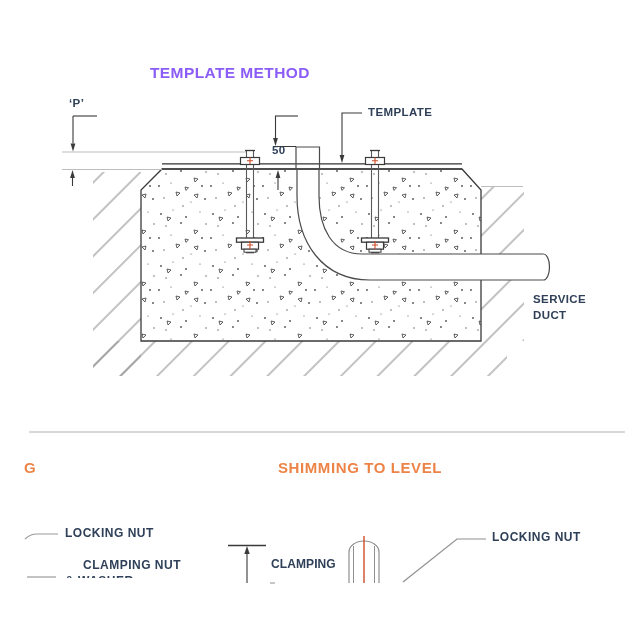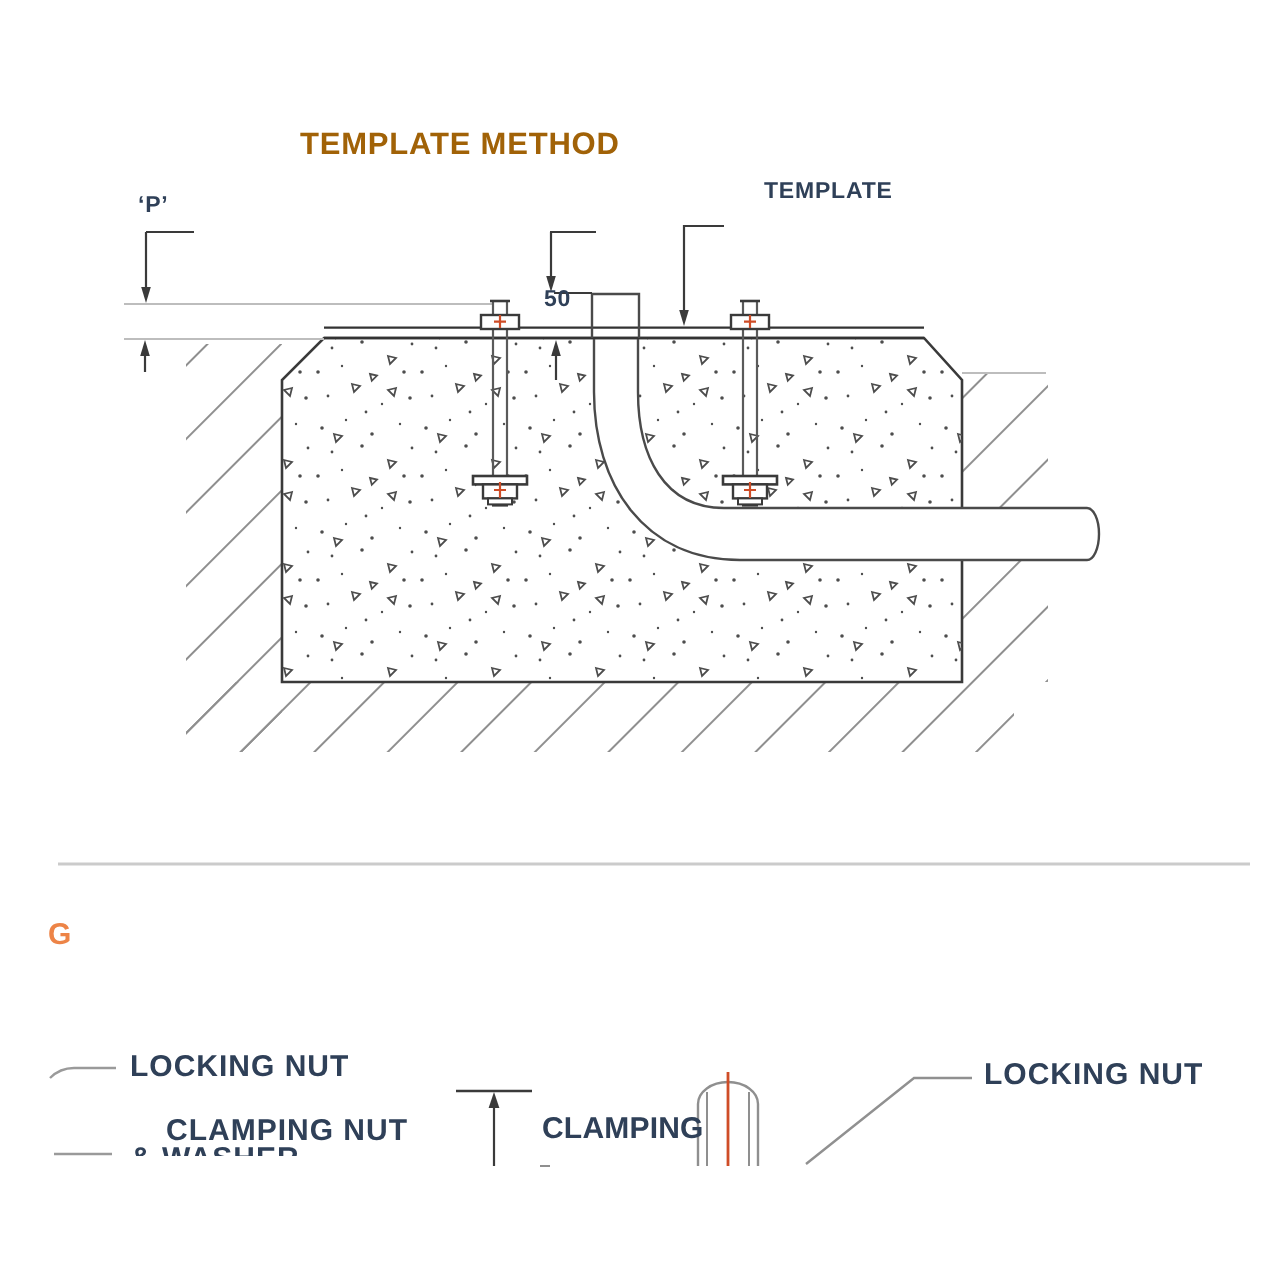--- a/index.html
+++ b/index.html
@@ -6,27 +6,27 @@
   #canvas{
     position:relative;width:640px;height:640px;background:#ffffff;overflow:hidden;
     font-family:"Liberation Sans",sans-serif;
   }
   svg{position:absolute;left:0;top:0;}
   .lbl{
     position:absolute;font-weight:700;color:#2F4058;white-space:nowrap;
     font-size:11.5px;letter-spacing:0.4px;line-height:13px;
   }
   .title{
-    font-size:15.5px;letter-spacing:0.4px;color:#a16207;
+    font-size:15.5px;letter-spacing:0.4px;color:#8b5cf6;
   }
   .orange{color:#ED8447;}
   .heading{
     font-size:15px;letter-spacing:0.6px;
   }
-  .small{font-size:15px;letter-spacing:0.5px;}
+  .small{font-size:12px;letter-spacing:0.5px;}
   .center{text-align:center;}
   .clip7{position:absolute;overflow:hidden;height:7px;}
   .duct-label{line-height:16px;}
 </style>
 </head>
 <body>
 
 <div id="canvas">
 
   <svg width="640" height="640" viewBox="0 0 640 640">
@@ -155,23 +155,28 @@
         <path d="M364,536 V583" fill="none" stroke="#CF4D27" stroke-width="1.4"></path>
       </g>
       <path d="M403,582 L457,539 H486" stroke="#909090" stroke-width="1.2" fill="none"></path>
       <path d="M270,583 H275" stroke="#8F8F8F" stroke-width="1" fill="none"></path>
     </g>
   </svg>
 
   <div class="lbl title" style="left:150px;top:66px;width:314px;">TEMPLATE METHOD</div>
   <div class="lbl" style="left:69px;top:97px;">‘P’</div>
   <div class="lbl" style="left:272px;top:100px;margin-top:44px;">50</div>
-  <div class="lbl" style="left:368px;top:90px;margin-left:14px;">TEMPLATE</div>
+  <div class="lbl" style="left:368px;top:106px;">TEMPLATE</div>
+  <div class="lbl duct-label" style="left:533px;top:291px;">
+    <div>SERVICE</div>
+    <div>DUCT</div>
+  </div>
 
   <div class="lbl orange heading" style="left:24px;top:461px;">G</div>
+  <div class="lbl orange heading center" style="left:260px;top:461px;width:200px;">SHIMMING TO LEVEL</div>
 
   <div class="lbl small" style="left:65px;top:527px;">LOCKING NUT</div>
   <div class="lbl small" style="left:83px;top:559px;">CLAMPING NUT</div>
   <div class="clip7" style="left:65px;top:571px;width:120px;">
     <span class="lbl small" style="position:static;">&amp; WASHER</span>
   </div>
   <div class="lbl small" style="left:271px;top:558px;letter-spacing:0.1px;">CLAMPING</div>
   <div class="lbl small" style="left:492px;top:531px;">LOCKING NUT</div>
 
 </div>

